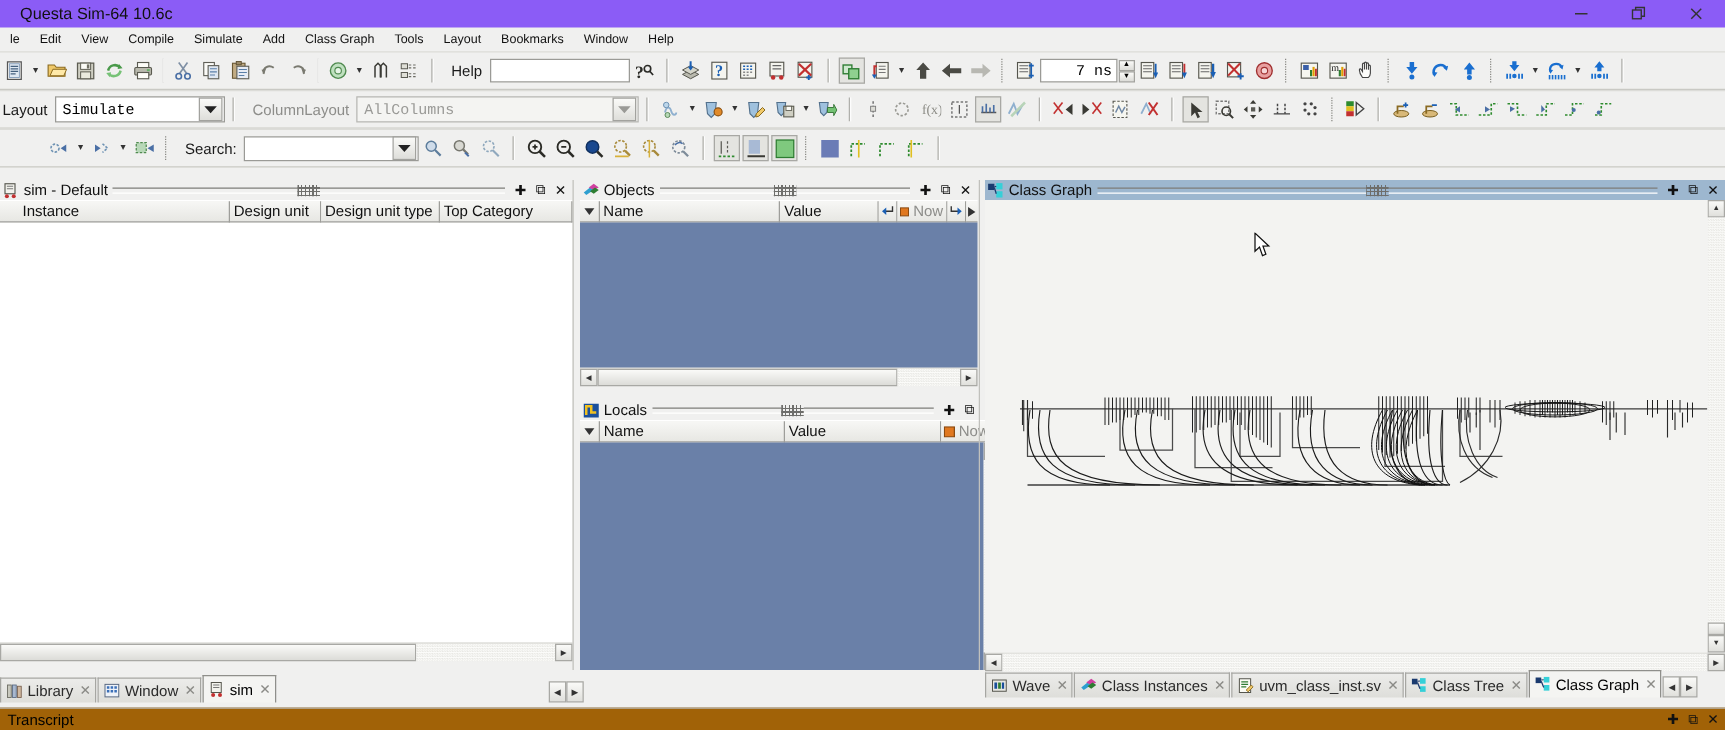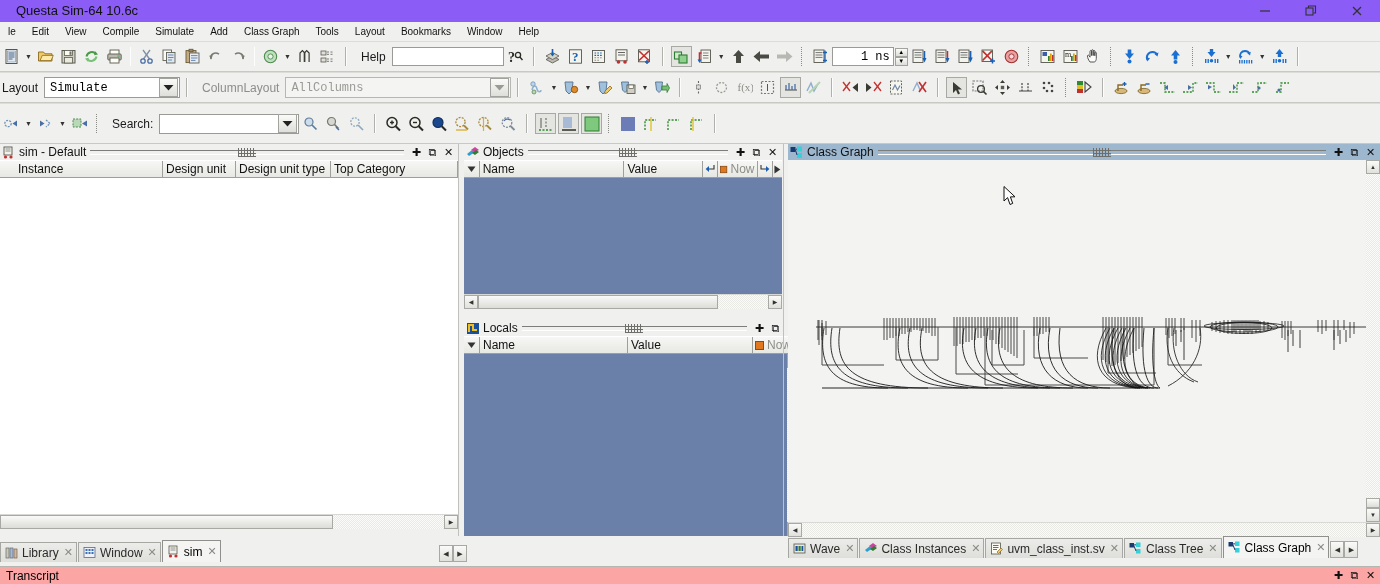--- a/index.html
+++ b/index.html
@@ -42,21 +42,21 @@
   
   .toolrow {
     position: absolute; left: 0; width: 1380px;
     background: #f0f0ef;
     border-top: 1px solid #dcdcd8;
     border-bottom: 1px solid #c9c9c4;
     display: flex; align-items: center;
   }
   .tr1 { top: 41px;  height: 31px; }
   .tr2 { top: 72px;  height: 31px; }
-  .tr3 { top: 103px; height: 41px; }
+  .tr3 { top: 103px; height: 31px; padding-left: 36px; }
 
   .tgroup { display: flex; align-items: center; height: 100%; }
   .tbtn {
     width: 21px; height: 21px; margin: 0 1px;
     display: flex; align-items: center; justify-content: center;
     position: relative;
   }
   .tbtn.sunken { background: #e4e4e0; border: 1px solid #a8a8a4; }
   .tsep {
     width: 1px; height: 19px; margin: 0 4px;
@@ -204,21 +204,21 @@
     width: 14px; height: 17px; background: linear-gradient(#fafaf8,#e0e0dc);
     border: 1px solid #a8a8a4; display: flex; align-items: center; justify-content: center;
     font-size: 7px; color: #333;
   }
 
   .graph-canvas { background: #f3f3f1; position: relative; overflow: hidden; }
   .cursor-arrow { position: absolute; pointer-events: none; }
 
   .transcript-bar {
     position: absolute; left: 0; bottom: 0; width: 1380px; height: 18px;
-    border-top: 1px solid #b5b5b1; background: #fca5a5;
+    border-top: 1px solid #b5b5b1; background: #a16207;
     display: flex; align-items: center;
   }
   .vline-sep { position:absolute; width:1px; background:#c0c0bc; }
 </style>
 </head>
 <body>
 
 <div id="app">
 
   <div class="titlebar">
@@ -481,21 +481,21 @@
         <svg width="17" height="17" viewBox="0 0 17 17">
           <rect x="2" y="2" width="10" height="12.5" fill="#f4f4ee" stroke="#55554d" stroke-width=".9"></rect>
           <line x1="3.5" y1="4.6" x2="10.5" y2="4.6" stroke="#666" stroke-width=".9"></line>
           <line x1="3.5" y1="7" x2="10.5" y2="7" stroke="#666" stroke-width=".9"></line>
           <line x1="3.5" y1="9.4" x2="10.5" y2="9.4" stroke="#666" stroke-width=".9"></line>
           <path d="M13 2.5v12M11 4.5h4M11 12.5h4" stroke="#1a5fb4" stroke-width="1.3"></path>
         </svg>
       </div>
       <div class="spin-wrap">
         <div class="spin-field">
-          <span>1  ns</span>
+          <span>7  ns</span>
         </div>
         <div class="spin-btns">
           <div class="spin-b">▲</div>
           <div class="spin-b">▼</div>
         </div>
       </div>
     </div>
 
     <div class="tgroup">
       <div class="tbtn">
@@ -1057,21 +1057,21 @@
       </span>
       <span class="ptxt">sim - Default</span>
       <span class="grip"></span>
       <span class="pbtns">
         <span class="pbtn">✚</span>
         <span class="pbtn">⧉</span>
         <span class="pbtn">✕</span>
       </span>
     </div>
     <div class="colhdr">
-      <div class="colcell" style="width:163px;padding-left:18px;">Instance</div>
+      <div class="colcell" style="width:184px;padding-left:18px;">Instance</div>
       <div class="colcell" style="width:73px;">Design unit</div>
       <div class="colcell" style="width:95px;text-align:right;">Design unit type</div>
       <div class="colcell" style="flex:1 1 auto;">Top Category</div>
     </div>
     <div class="white" style="height:336px;"></div>
     <div class="sbh">
       <div class="sb-thumb" style="width:333px;"></div>
       <div class="sb-track"></div>
       <div class="sb-arrow">▶</div>
     </div>

